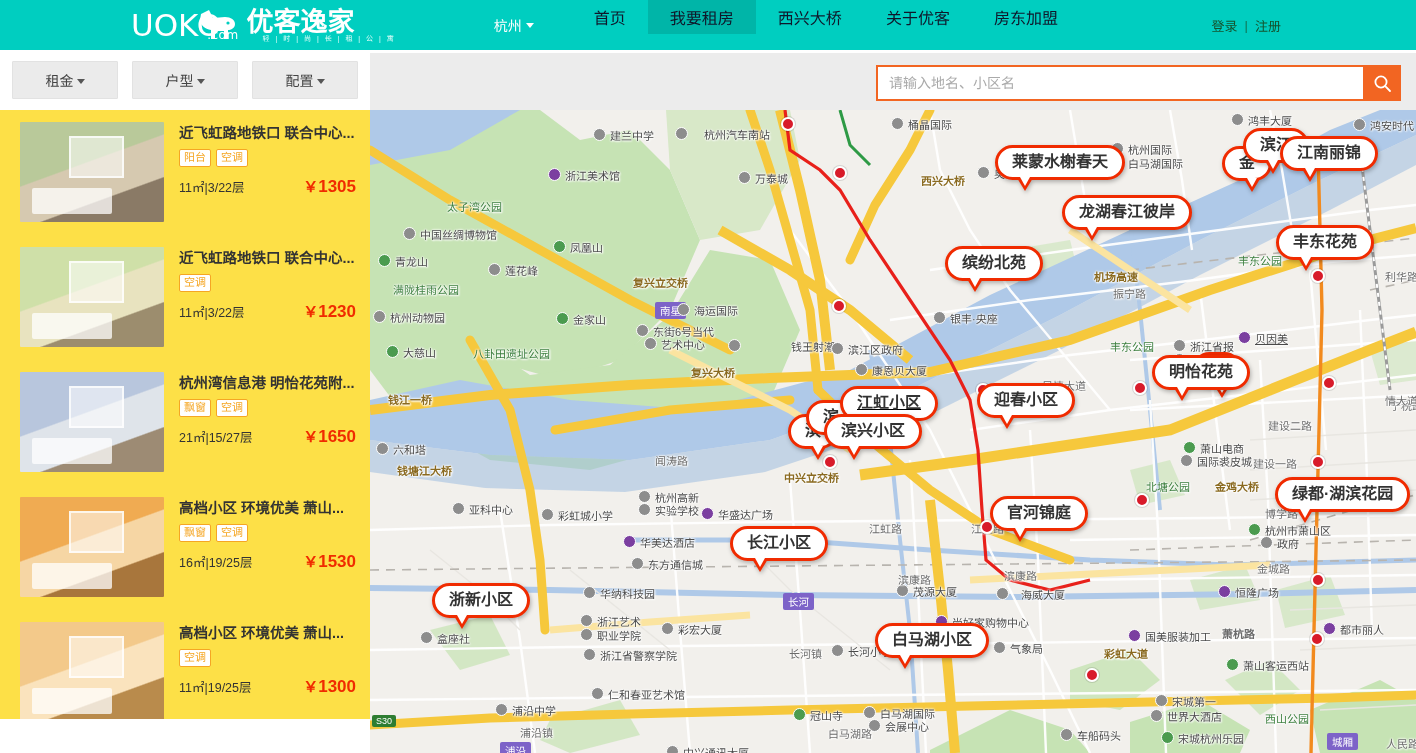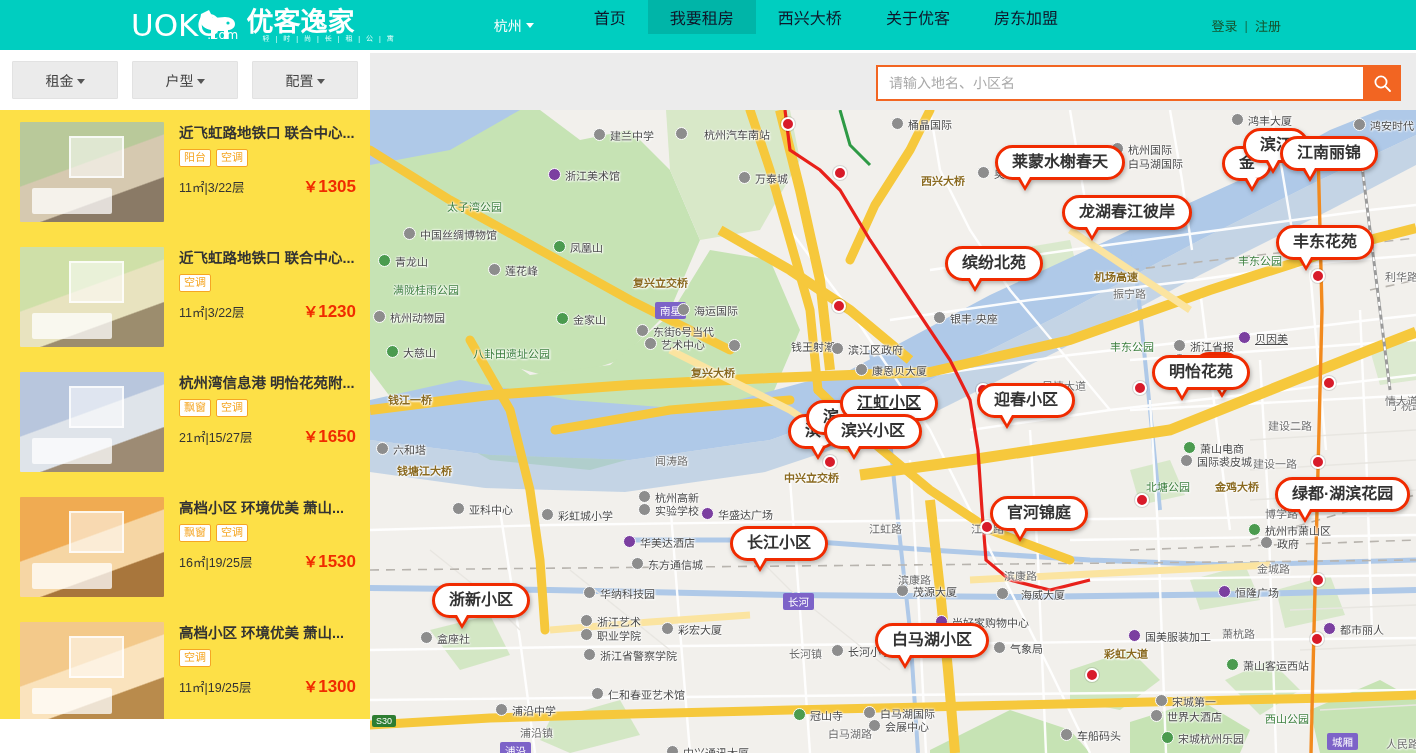--- a/index.html
+++ b/index.html
@@ -537,21 +537,21 @@
       <div class="poi-ico park" style="left: 878px; top: 413px;"></div>
       <div class="mlabel" style="left: 907px; top: 425px;">政府</div>
       <div class="poi-ico" style="left: 890px; top: 426px;"></div>
       <div class="mlabel road" style="left: 887px; top: 450px;">金城路</div>
       <div class="mlabel" style="left: 865px; top: 474px;">恒隆广场</div>
       <div class="poi-ico shop" style="left: 848px; top: 475px;"></div>
       <div class="mlabel" style="left: 970px; top: 511px; text-align: center;">都市丽人</div>
       <div class="poi-ico shop" style="left: 953px; top: 512px;"></div>
       <div class="mlabel" style="left: 873px; top: 547px;">萧山客运西站</div>
       <div class="poi-ico park" style="left: 856px; top: 548px;"></div>
-      <div class="mlabel road" style="left: 852px; top: 515px;">萧杭路</div>
+      <div class="mlabel road" style="left: 852px; top: 515px; font-weight: bold;">萧杭路</div>
       <div class="mlabel" style="left: 802px; top: 583px;">宋城第一</div>
       <div class="poi-ico" style="left: 785px; top: 584px;"></div>
       <div class="mlabel" style="left: 797px; top: 598px;">世界大酒店</div>
       <div class="poi-ico" style="left: 780px; top: 599px;"></div>
       <div class="mlabel" style="left: 808px; top: 620px;">宋城杭州乐园</div>
       <div class="poi-ico park" style="left: 791px; top: 621px;"></div>
       <div class="mlabel park" style="left: 895px; top: 600px;">西山公园</div>
       <div class="mlabel road" style="left: 1016px; top: 625px;">人民路</div>
       <div class="station-tag" style="left: 957px; top: 623px;">城厢</div>
       <div class="mlabel" style="left: 775px; top: 518px;">国美服装加工</div>

